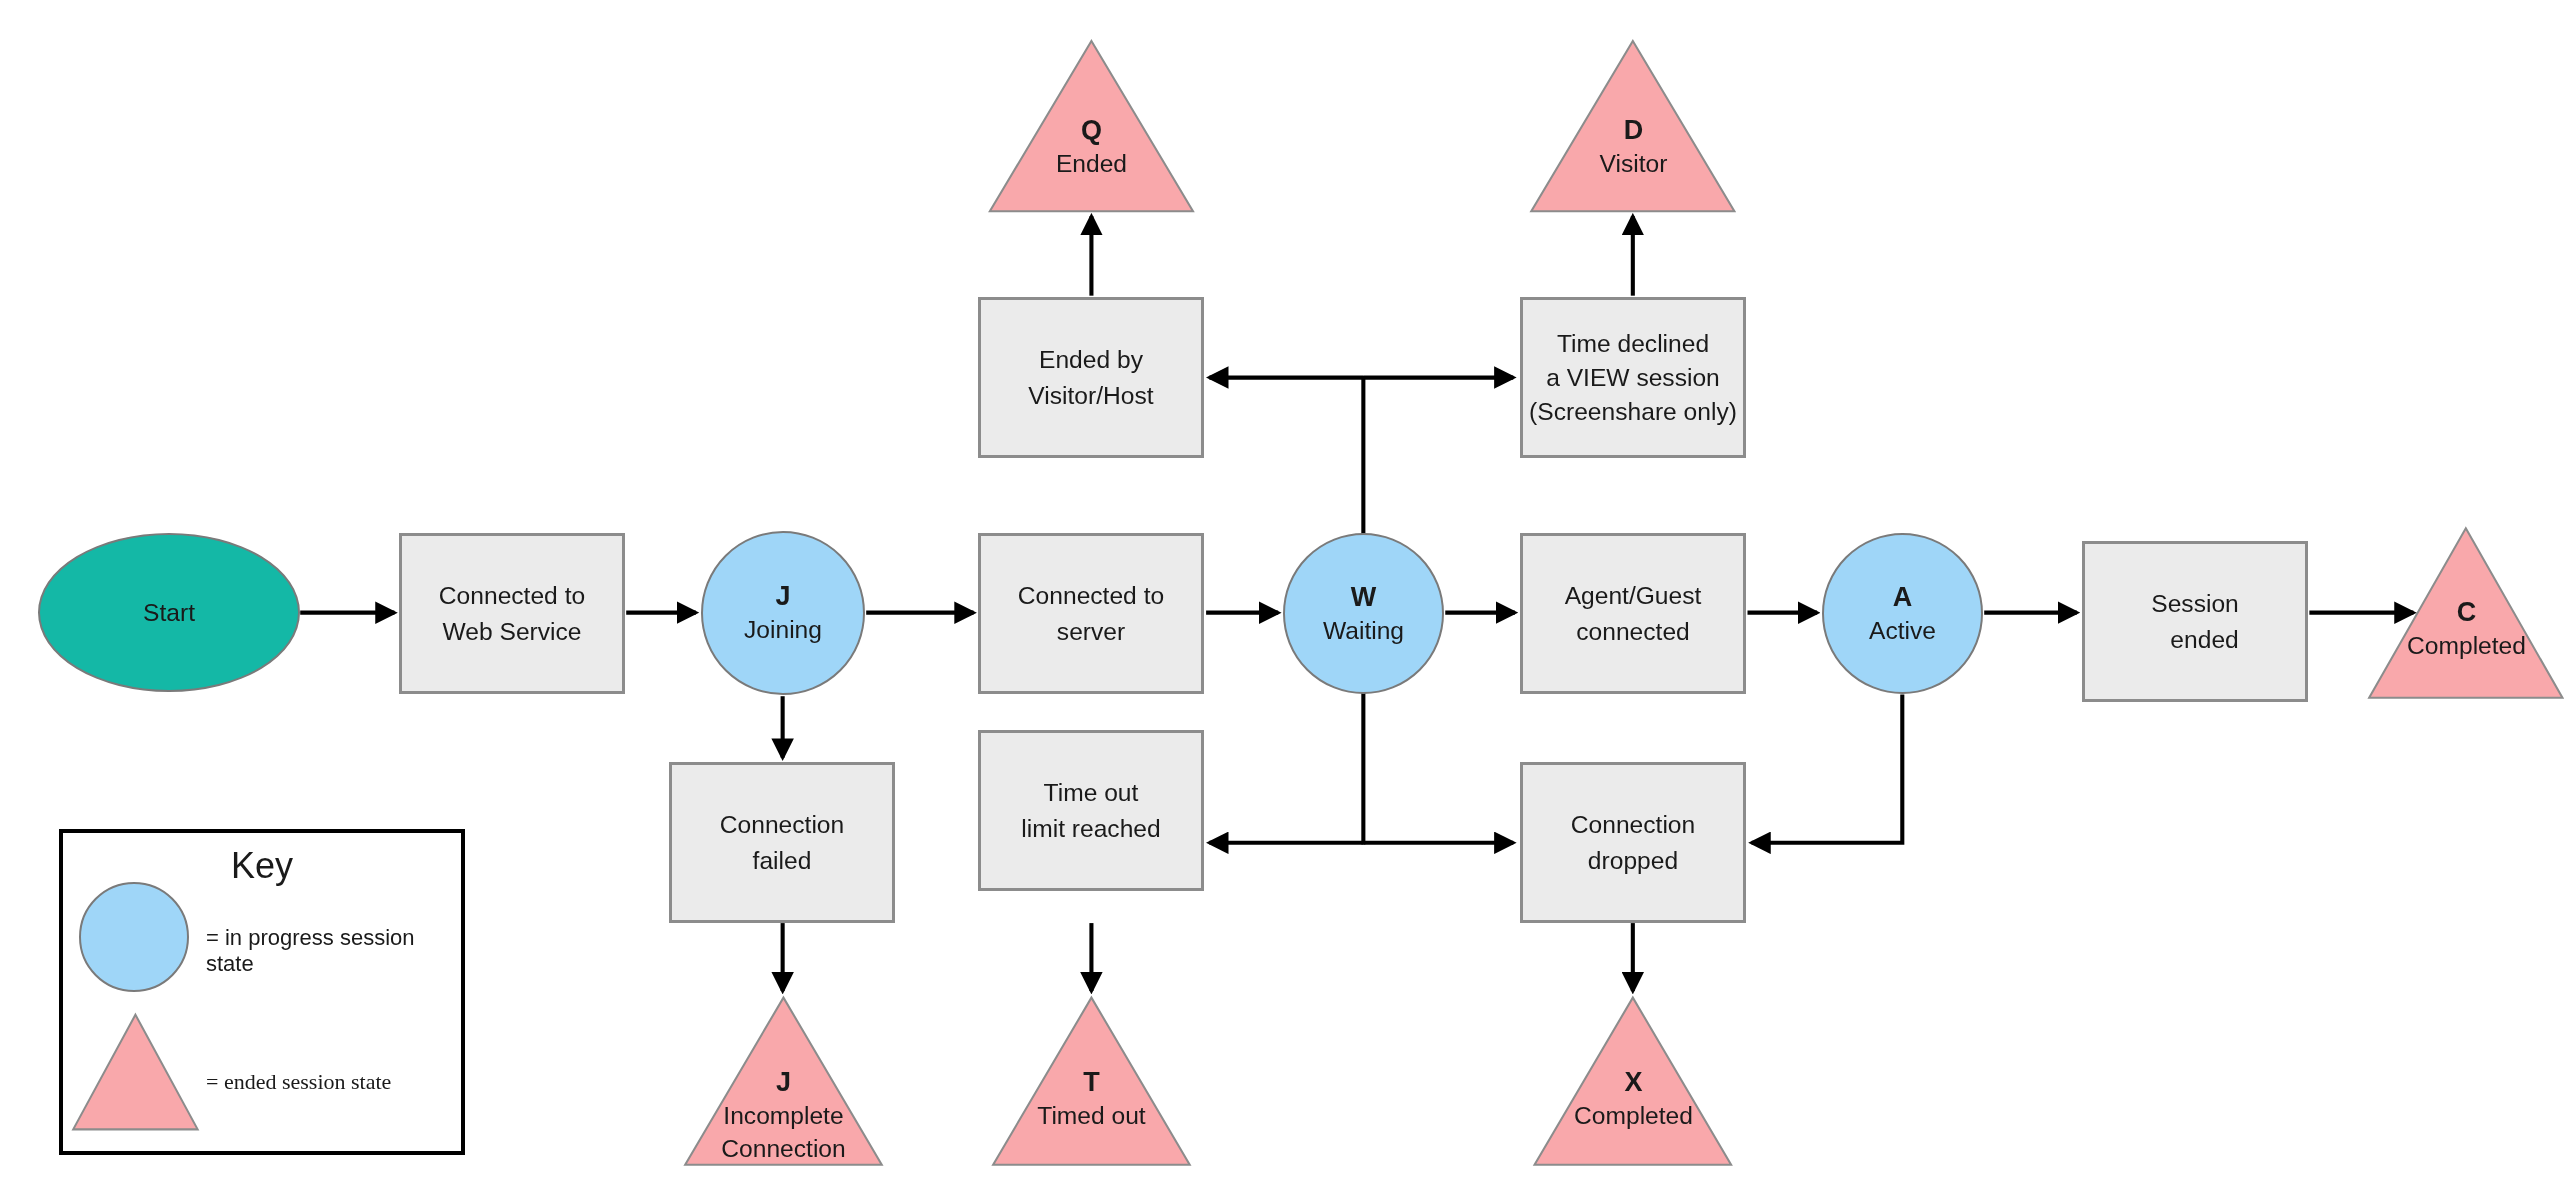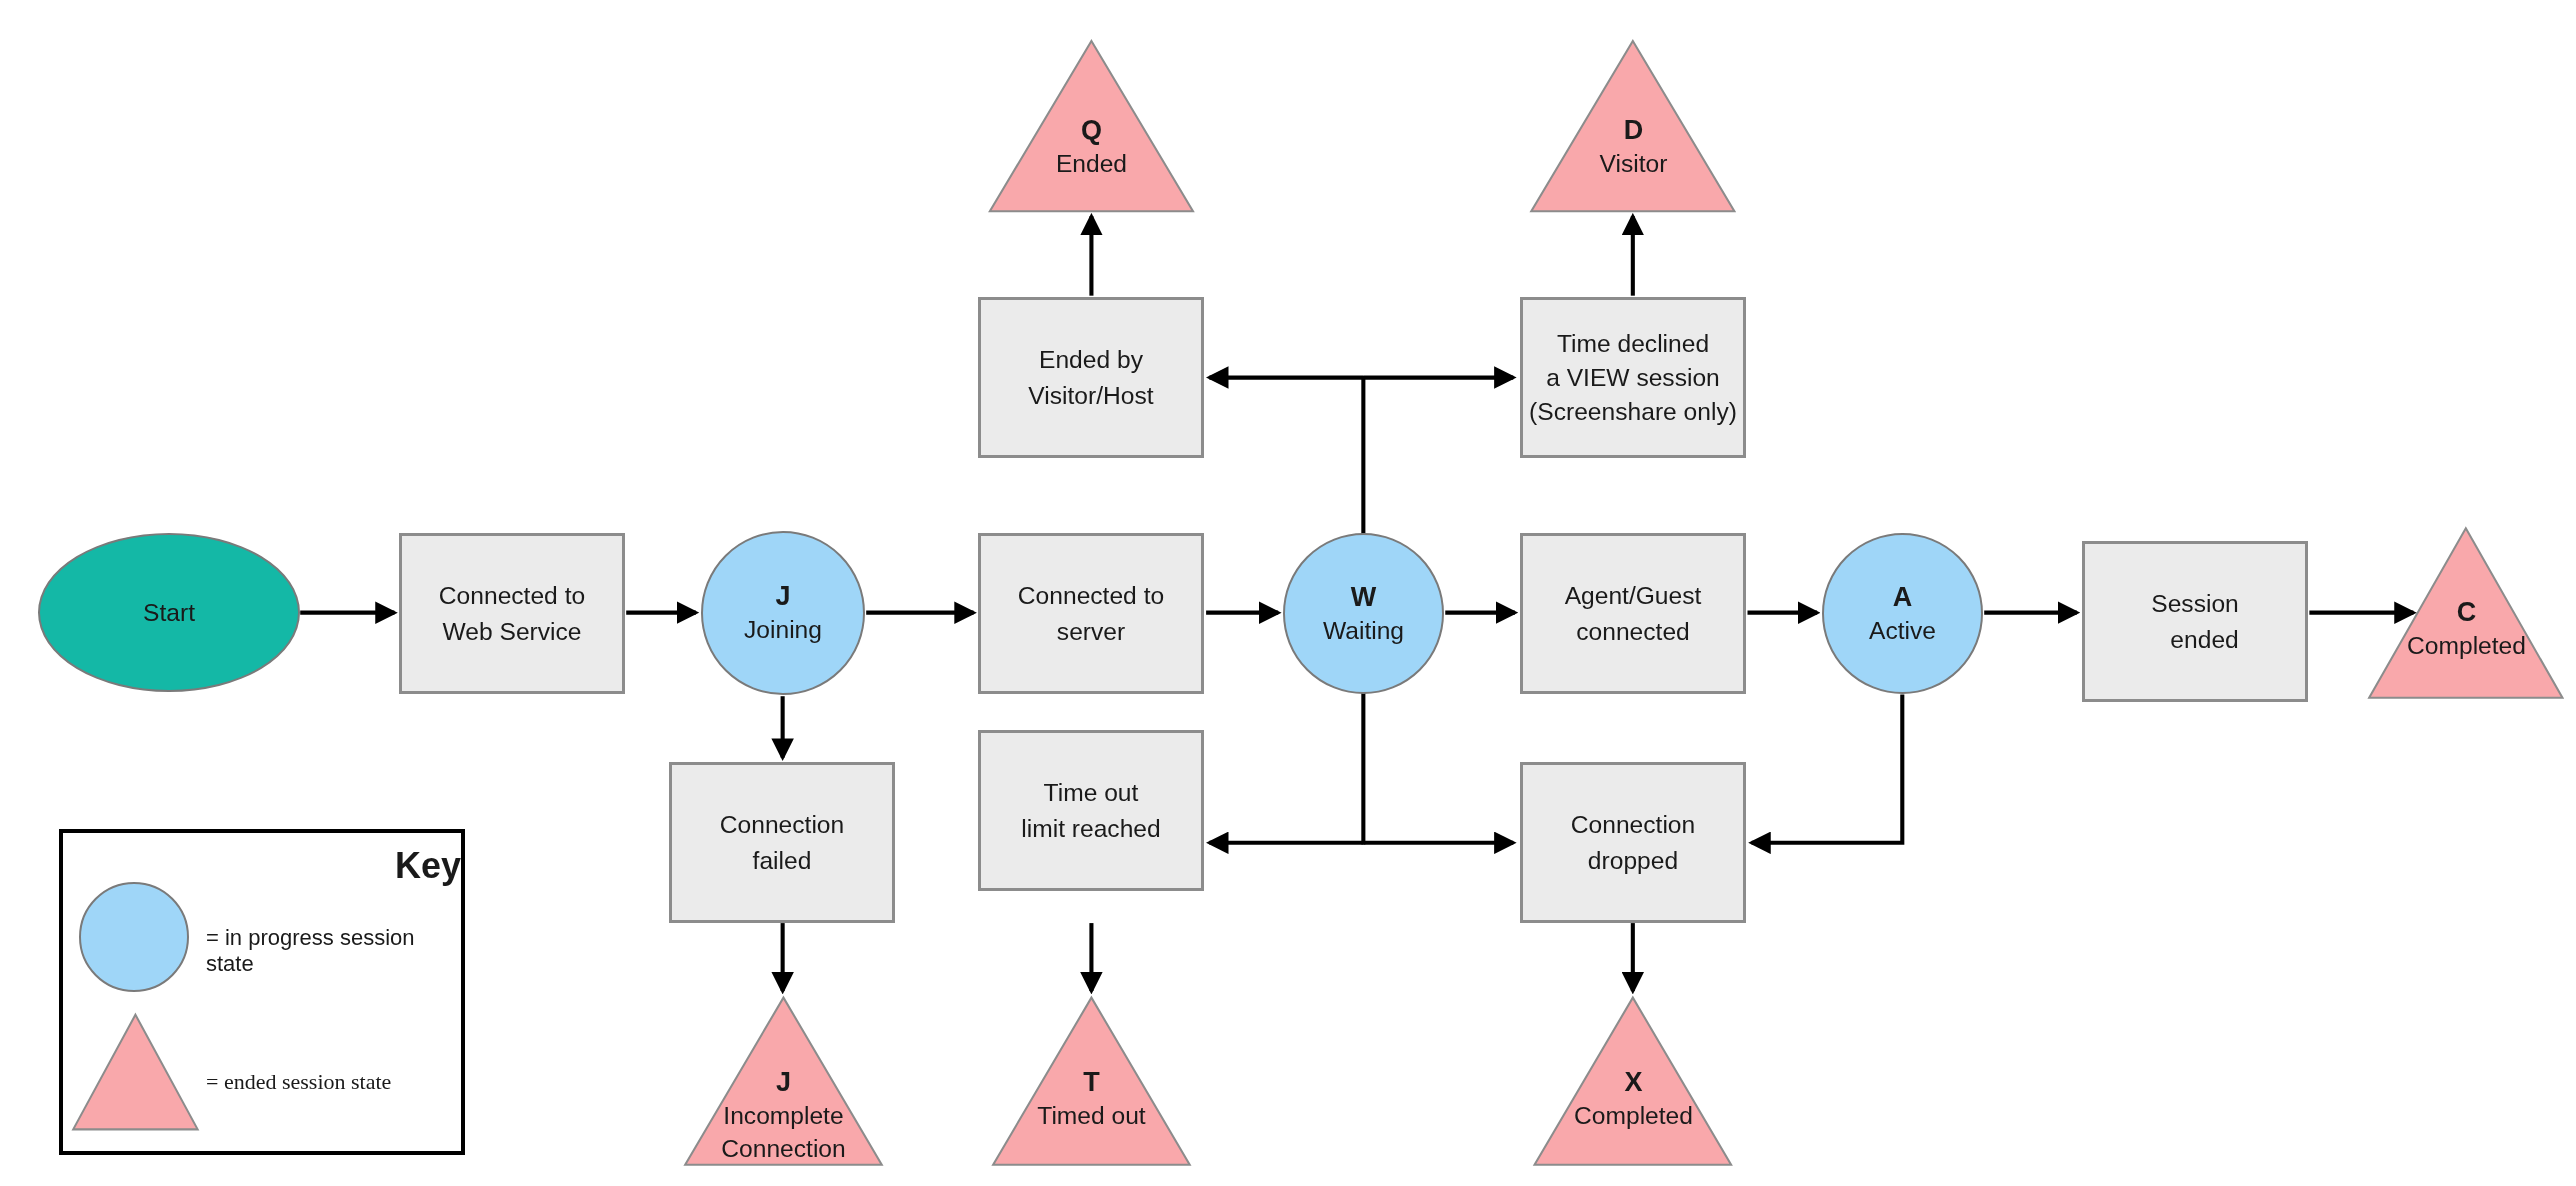--- a/index.html
+++ b/index.html
@@ -25,21 +25,21 @@
   .state.start{background:#14b8a6;font-size:25.4px;}
   .tri-label{
     position:absolute;width:197px;display:flex;flex-direction:column;align-items:center;
     text-align:center;font-size:24.6px;line-height:33px;white-space:pre-line;
   }
   .tri-label .initial{font-weight:bold;font-size:27px;line-height:34px;}
   .key-box{
     position:absolute;left:59px;top:829px;width:406px;height:326px;
     border:4.9px solid #000000;box-sizing:border-box;background:#ffffff;
   }
-  .key-title{position:absolute;left:0;top:11.5px;width:100%;text-align:right;font-size:36px;font-weight:bold;}
+  .key-title{position:absolute;left:0;top:11.5px;width:100%;text-align:center;font-size:36px;}
   .key-circle{
     position:absolute;left:16.4px;top:49px;width:110px;height:110px;border-radius:50%;
     background:#9FD6F8;border:2.5px solid #7A7A7A;box-sizing:border-box;
   }
   .key-text{position:absolute;left:143px;font-size:22px;line-height:26px;}
   .key-text.row1{top:92px;}
   .key-text.row2{top:236px;font-family:Liberation Serif, serif;}
 </style>
 </head>
 <body>

